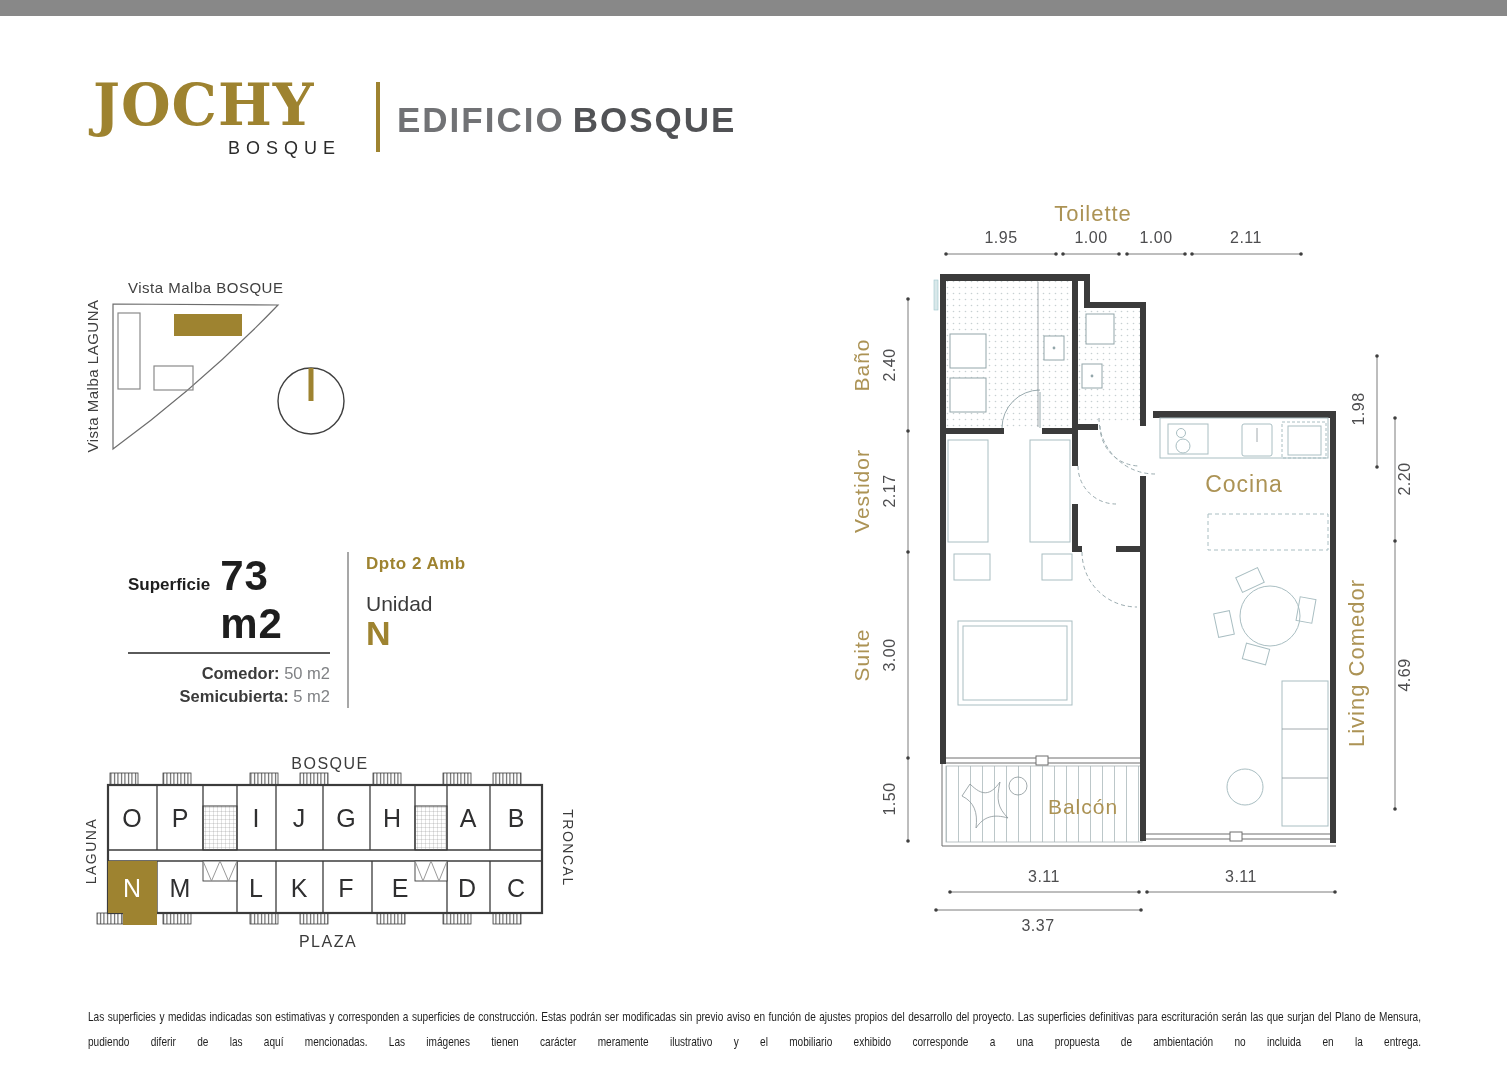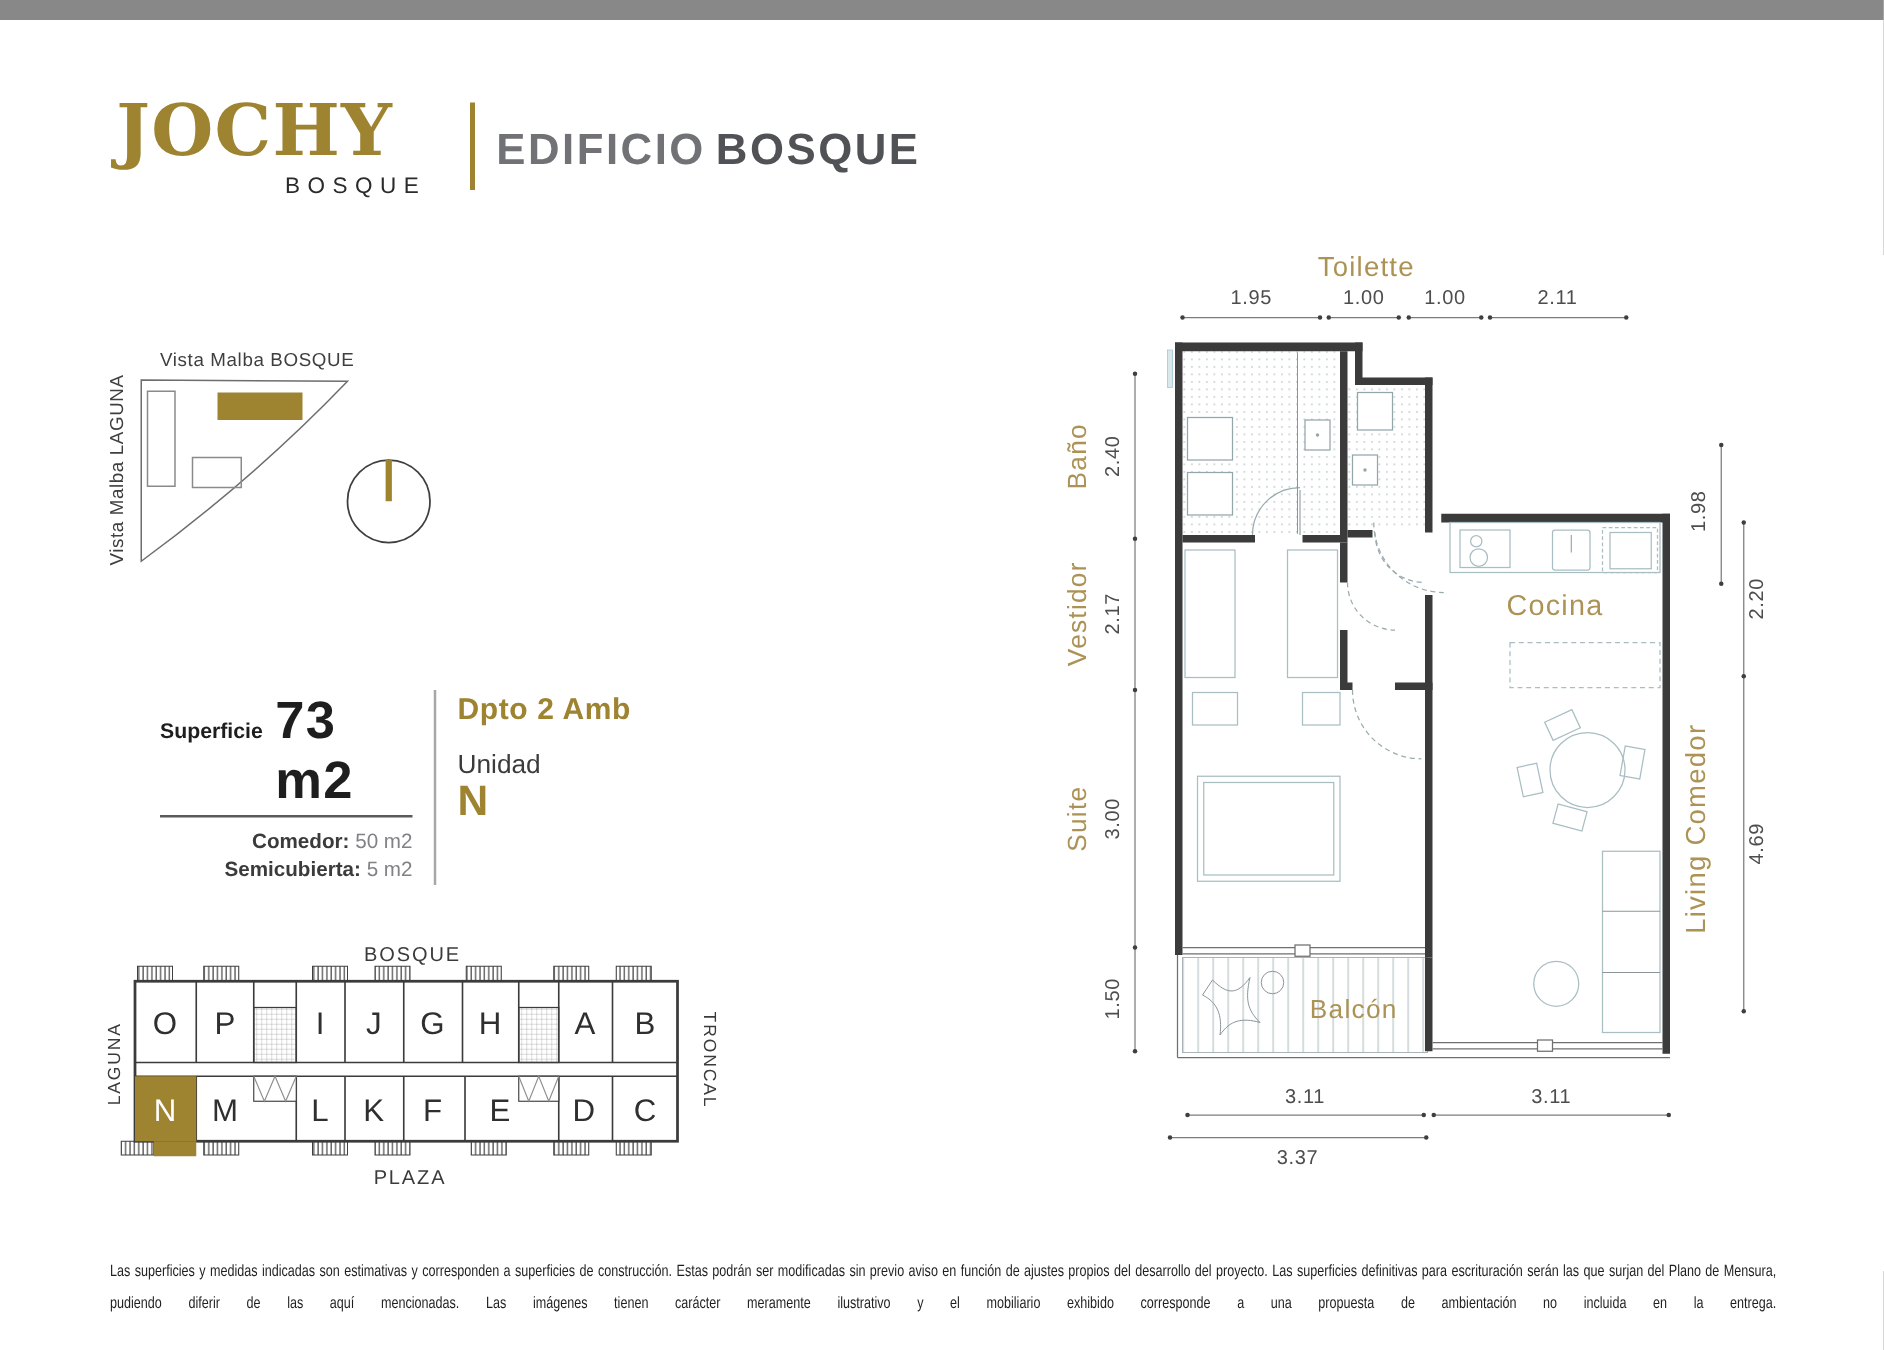--- a/index.html
+++ b/index.html
@@ -23,21 +23,21 @@
   .sum-left{width:202px;}
   .sum-row{display:flex;align-items:baseline;justify-content:flex-end;gap:10px;}
   .sum-label{font-size:17px;font-weight:700;color:#1e1e1e;text-align:center;}
   .sum-value{font-size:42px;font-weight:700;color:#1e1e1e;letter-spacing:1px;}
   .sum-line{border-bottom:2px solid #5a5a5a;margin-top:4px;margin-bottom:8px;}
   .sum-sub{text-align:right;font-size:16.5px;line-height:23px;}
   .sub-label{font-weight:700;color:#3b3b3b;}
   .sub-value{color:var(--text_gray);}
   .sum-divider{width:2px;background:#a7a7a7;margin:0 17px;}
   .sum-right{padding-top:2px;}
-  .apt-type{font-size:24px;font-weight:700;color:var(--gold);letter-spacing:0.5px;}
+  .apt-type{font-size:17px;font-weight:700;color:var(--gold);letter-spacing:0.5px;}
   .unit-label{font-size:21px;color:#3b3b3b;margin-top:18px;}
   .unit-value{font-size:34px;font-weight:700;color:var(--gold);margin-top:2px;line-height:30px;}
 
   
   svg{position:absolute;overflow:visible;}
   svg text{font-family:"Liberation Sans",sans-serif;}
   .wall{fill:var(--wall);}
   .furn{fill:none;stroke:#a9bec2;stroke-width:1;}
   .fix{fill:#fff;stroke:#93a6aa;stroke-width:1;}
   .door{fill:none;stroke:#9aabaf;stroke-width:1;}

